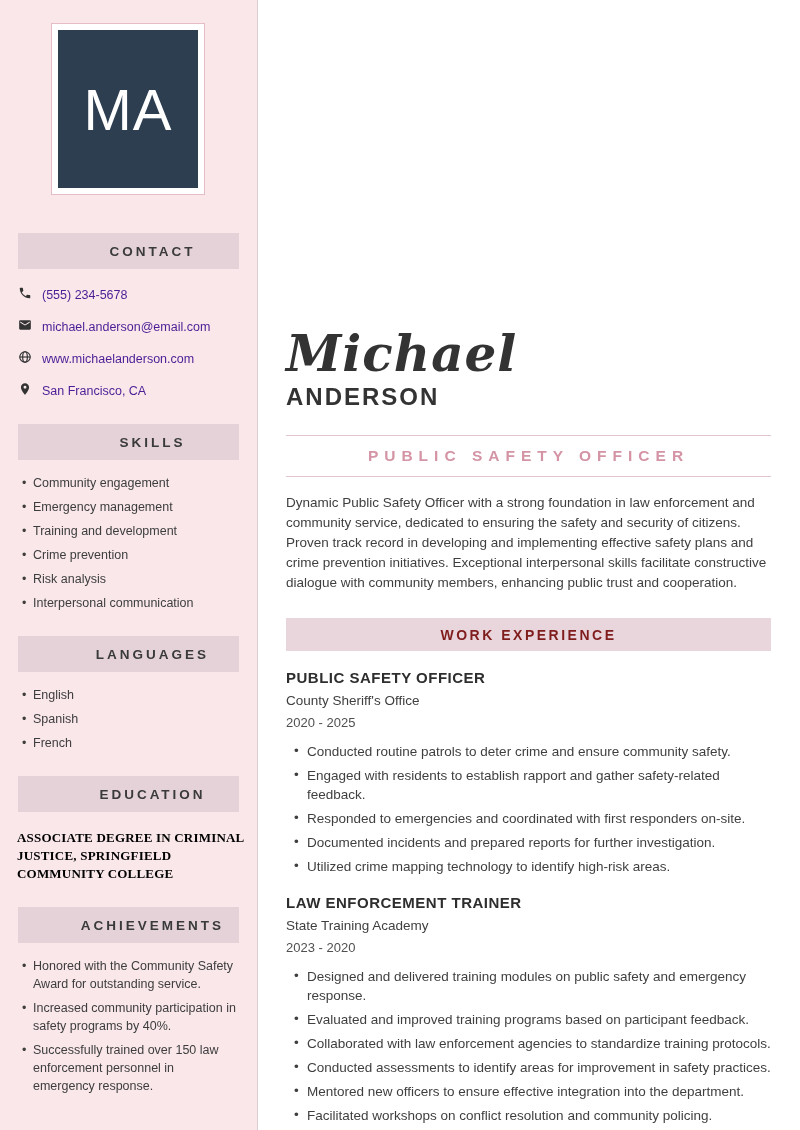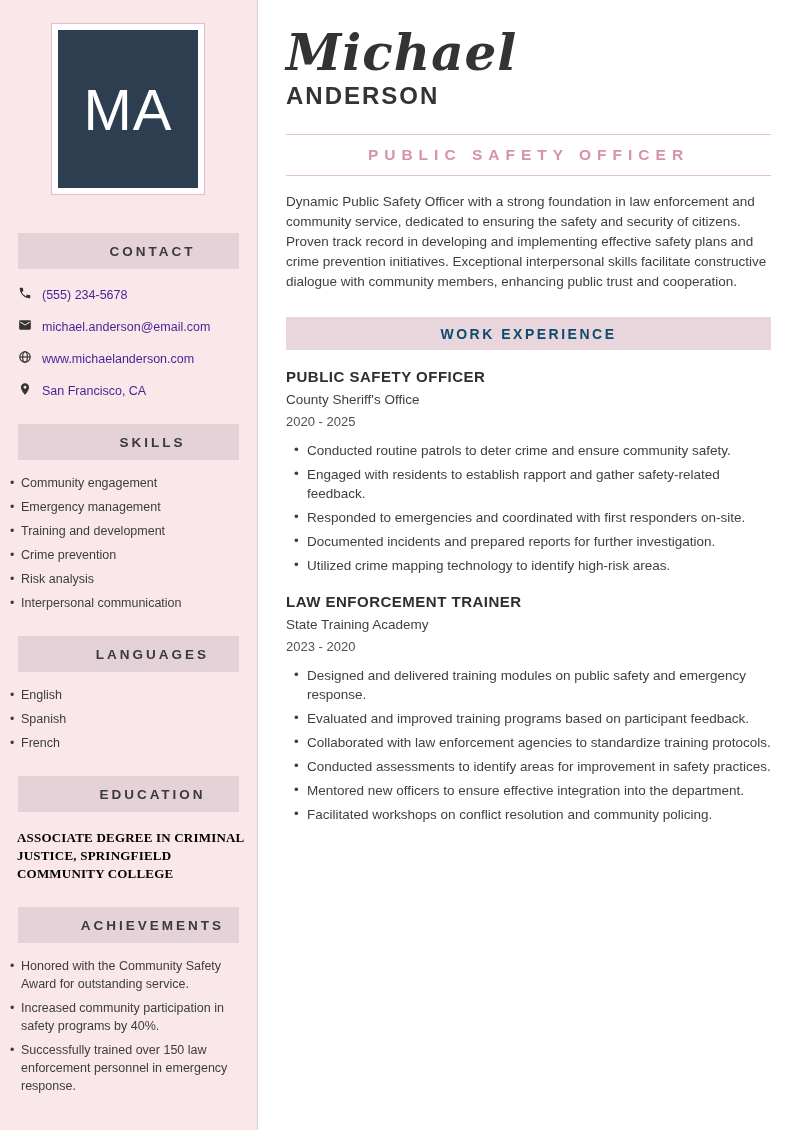--- a/index.html
+++ b/index.html
@@ -1,19 +1,19 @@
 <!DOCTYPE html>
 <html><head>
 <meta charset="utf-8">
 <style>
   * { margin: 0; padding: 0; box-sizing: border-box; }
   html, body { width: 800px; height: 1130px; background: #ffffff; overflow: hidden; }
   body { font-family: "Liberation Sans", sans-serif; color: #3a3a3a; }
 
-  .page { display: flex; width: 800px; height: 1130px; }
+  .page { display: flex; width: 800px; height: 1130px; align-items: flex-end; }
 
   
   .sidebar {
     width: 258px; height: 1130px; background: #f9e7ea;
     border-right: 1px solid #d9ced2; padding-top: 23px; flex-shrink: 0;
   }
   .photo-frame {
     width: 154px; height: 172px; margin-left: 51px;
     background: #ffffff; border: 1px solid #e6bdc7;
     display: flex; align-items: center; justify-content: center;
@@ -29,21 +29,21 @@
     margin: 0 18px; height: 36px; background: #e4d2d8;
     display: flex; align-items: center; justify-content: center;
     font-size: 13.5px; font-weight: 700; letter-spacing: 3px; color: #3a3a3a; padding-left: 48px;
   }
   .contact-heading { margin-top: 38px; }
   .contact-list { padding: 17px 18px 0 18px; }
   .contact-row { display: flex; align-items: center; margin-bottom: 14px; }
   .contact-row svg { width: 14px; height: 14px; flex-shrink: 0; }
   .contact-text { margin-left: 10px; font-size: 12.5px; color: #4c1d95; }
 
-  .side-list { list-style: none; padding: 14px 18px 0 10px; }
+  .side-list { list-style: none; padding: 14px 18px 0 22px; }
   .side-list li {
     font-size: 12.5px; color: #3d3d3d; line-height: 18px;
     padding-left: 11px; position: relative; margin-bottom: 6px;
   }
   .side-list li::before { content: "•"; position: absolute; left: 0; top: 0; color: #3d3d3d; }
 
   .skills-heading, .languages-heading, .education-heading, .achievements-heading { margin-top: 24px; }
 
   .education-degree {
     padding: 17px 12px 0 17px; font-size: 13px; font-weight: 700;
@@ -65,21 +65,21 @@
   }
   .job-title-accent {
     color: #d494a5; font-size: 15.5px; font-weight: 600; letter-spacing: 6px;
   }
   .summary {
     margin-top: 16px; font-size: 13.5px; line-height: 20px; color: #3f3f3f;
   }
   .section-band {
     margin-top: 25px; height: 33px; background: #e9d6dc;
     display: flex; align-items: center; justify-content: center;
-    font-size: 14px; font-weight: 700; letter-spacing: 2.5px; color: #0c4a6e;
+    font-size: 14px; font-weight: 700; letter-spacing: 2.5px; color: #7f1d1d;
   }
   .job { margin-top: 18px; }
   .job-title { font-size: 15px; font-weight: 700; letter-spacing: 0.5px; color: #2e2e2e; }
   .job-company { font-size: 13.5px; color: #3f3f3f; margin-top: 7px; }
   .job-dates { font-size: 13px; color: #505050; margin-top: 7px; }
   .job-bullets { list-style: none; margin-top: 12px; padding-left: 8px; }
   .job-bullets li {
     font-size: 13.5px; color: #3f3f3f; line-height: 19px;
     padding-left: 13px; position: relative; margin-bottom: 5px;
   }

